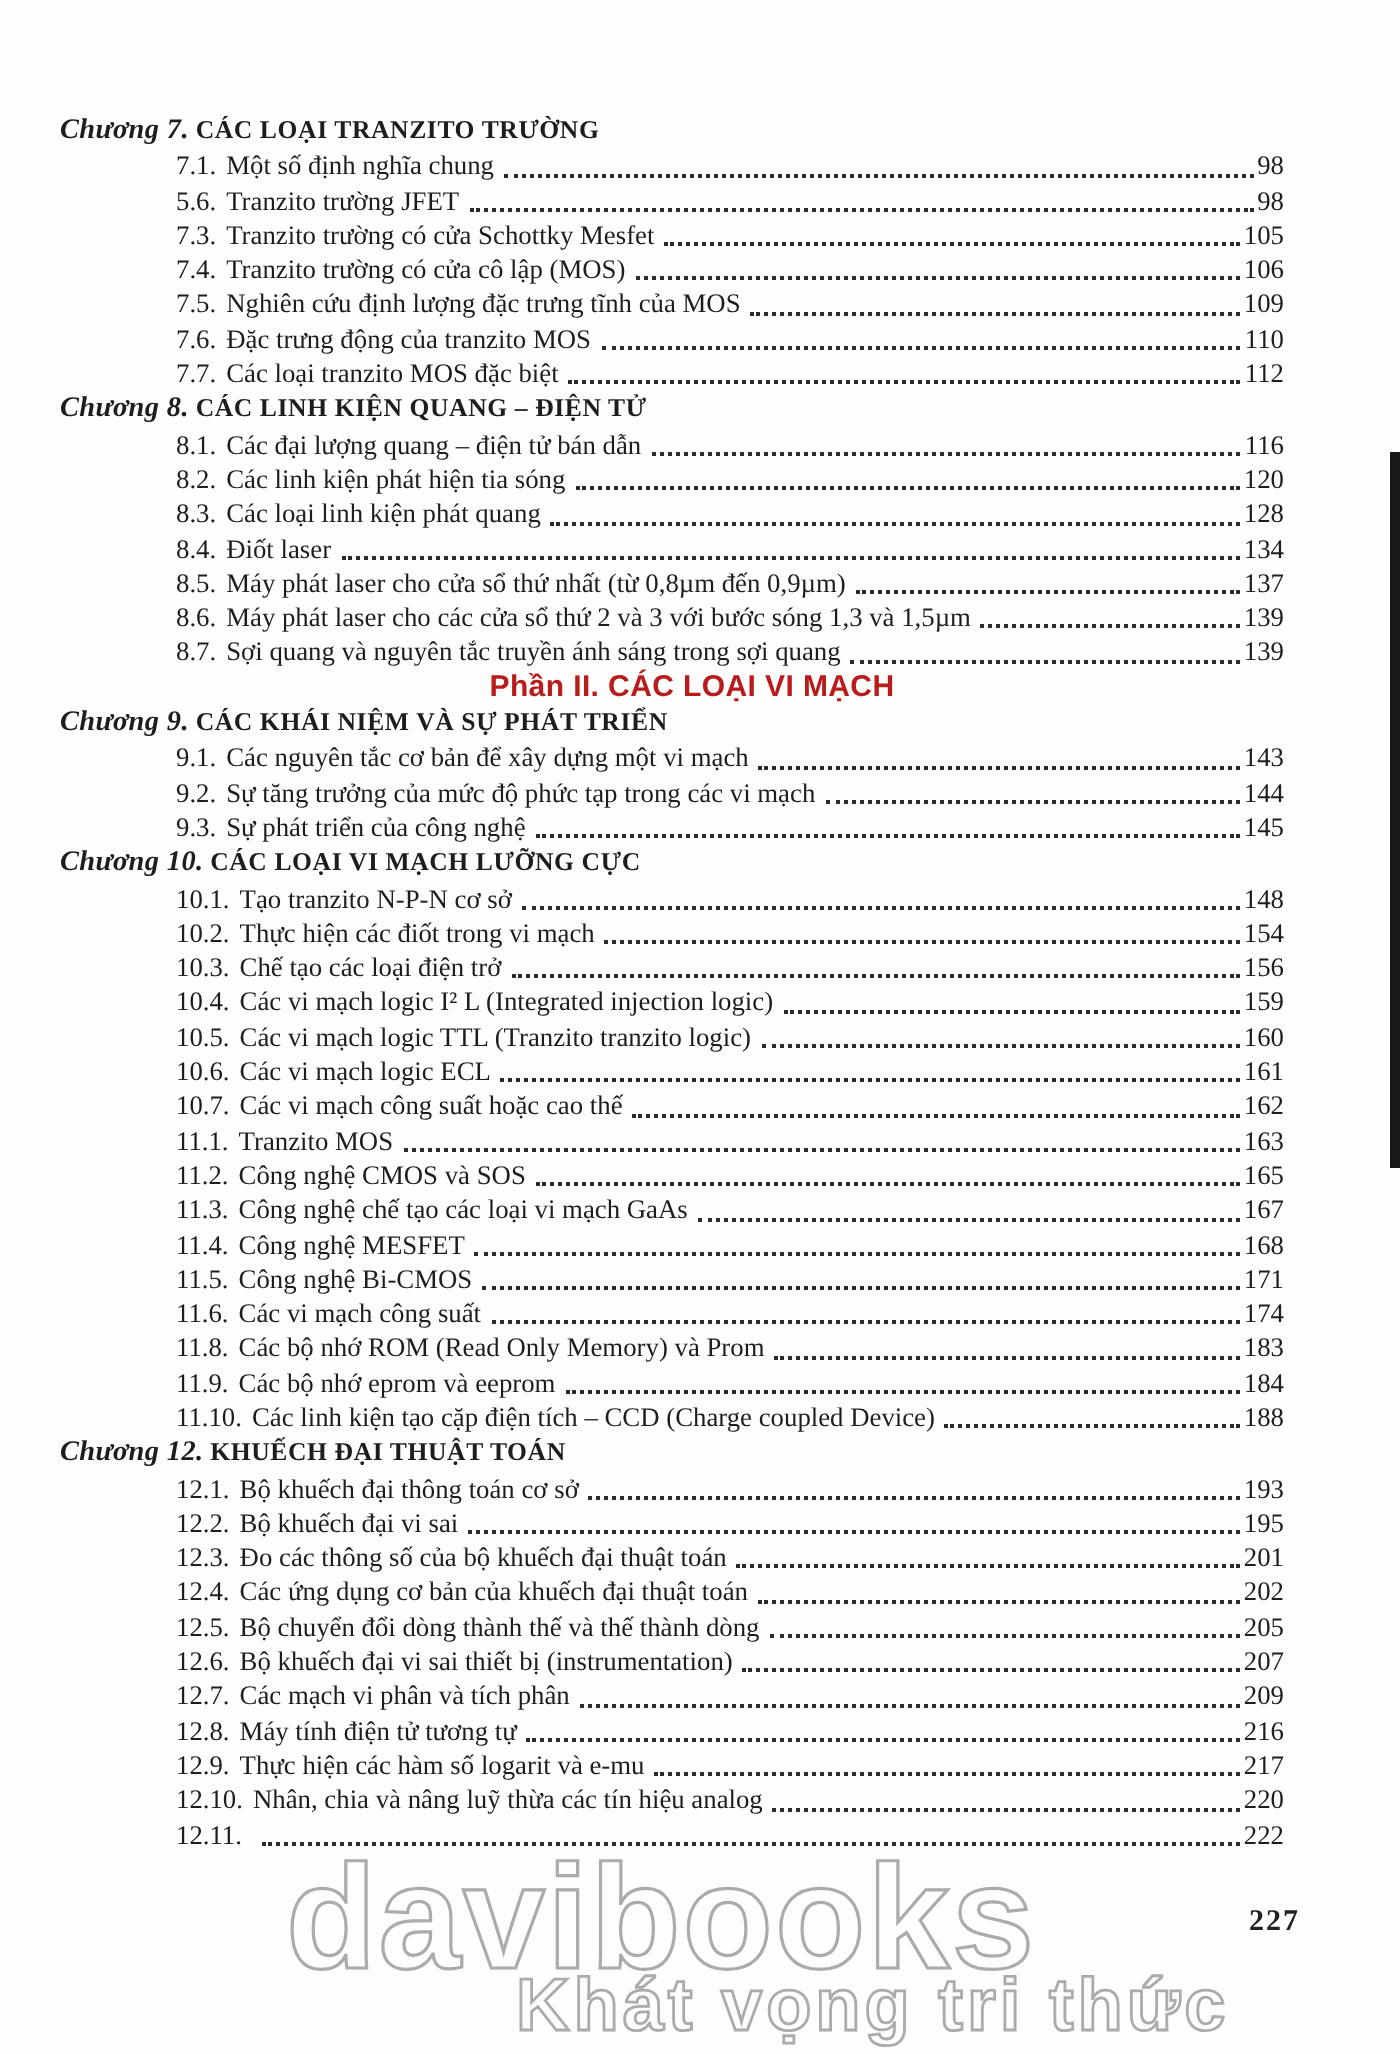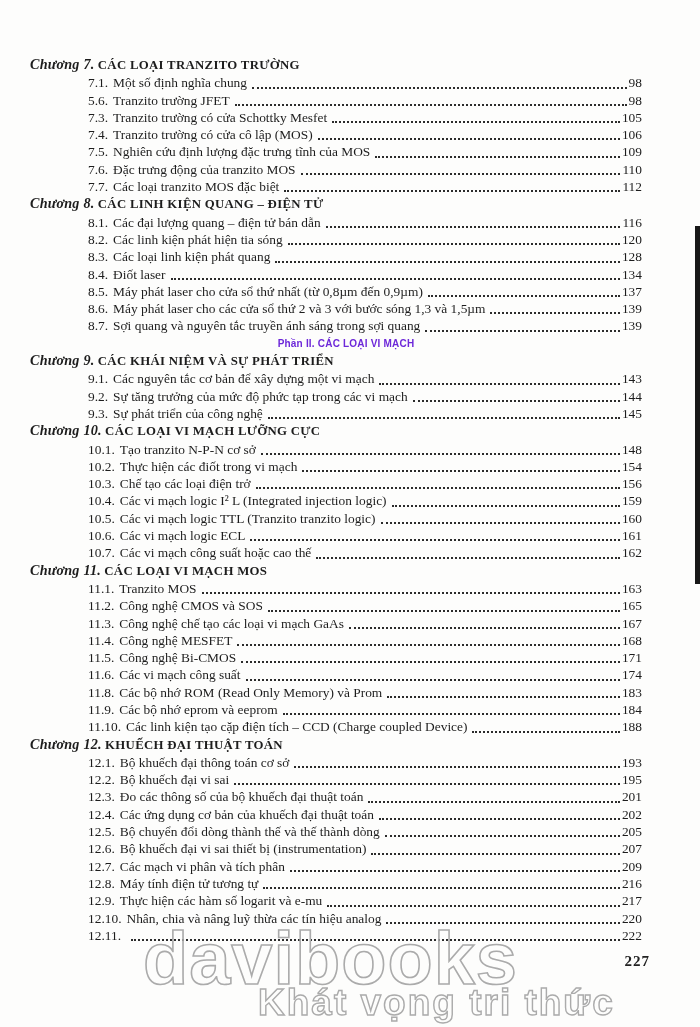--- a/index.html
+++ b/index.html
@@ -22,23 +22,23 @@
   }
   .item-num{margin-right:5px;}
   .item-title{}
   .leader{
     flex:1;min-width:10px;align-self:flex-end;
     border-bottom:2px dotted #2b2b2b;
     margin:0 2px 3px 5px;
   }
   .item-page{text-align:right;}
   .part-heading{
-    line-height:17.3px;font-size:10px;text-align:center;
+    line-height:17.3px;font-size:15px;text-align:center;
     font-family:"Liberation Sans","DejaVu Sans",sans-serif;
-    font-weight:bold;letter-spacing:.2px;color:#6d28d9;
+    font-weight:bold;letter-spacing:.2px;color:#b91c1c;
     position:relative;left:10px;
   }
   .page-number{
     position:absolute;top:953px;right:50px;
     font-size:15px;font-weight:bold;letter-spacing:1px;color:#222;
   }
   .watermark{
     position:absolute;z-index:3;pointer-events:none;
     font-family:"Liberation Sans","DejaVu Sans",sans-serif;
     font-weight:bold;color:transparent;
@@ -200,21 +200,20 @@
         <span class="item-title">Các vi mạch logic ECL</span>
         <span class="leader"></span>
         <span class="item-page">161</span>
       </div>
       <div class="toc-row">
         <span class="item-num">10.7.</span>
         <span class="item-title">Các vi mạch công suất hoặc cao thế</span>
         <span class="leader"></span>
         <span class="item-page">162</span>
       </div>
-      <div class="chapter-line"><span class="chapter-label">Chương 11.</span> <span class="chapter-title">CÁC LOẠI VI MẠCH MOS</span></div>
       <div class="toc-row">
         <span class="item-num">11.1.</span>
         <span class="item-title">Tranzito MOS</span>
         <span class="leader"></span>
         <span class="item-page">163</span>
       </div>
       <div class="toc-row">
         <span class="item-num">11.2.</span>
         <span class="item-title">Công nghệ CMOS và SOS</span>
         <span class="leader"></span>

